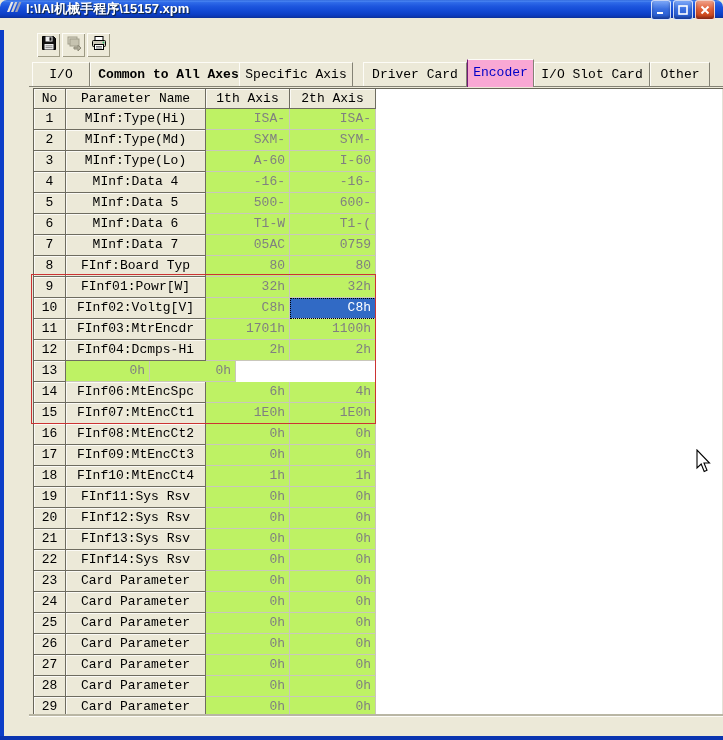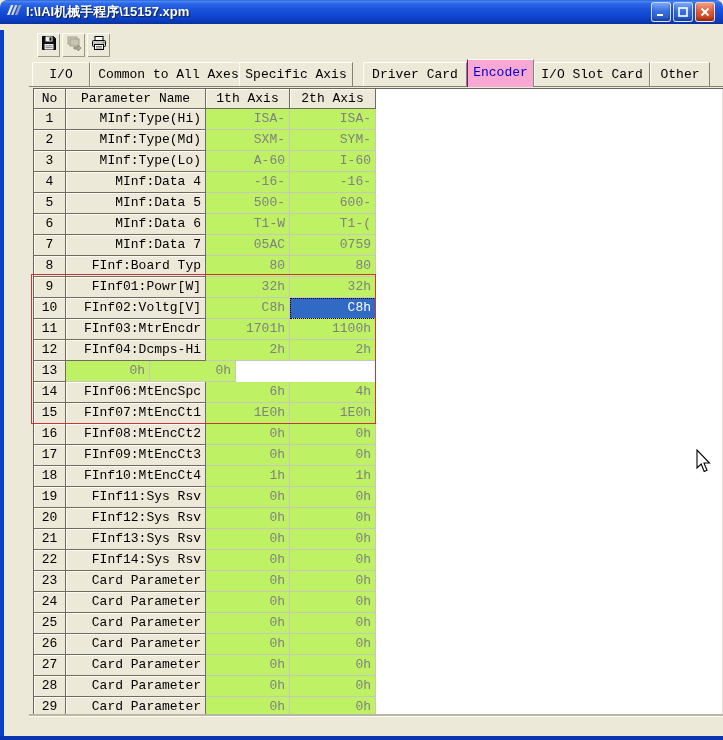--- a/index.html
+++ b/index.html
@@ -4,24 +4,24 @@
 <style>
   html,body{margin:0;padding:0;background:#555;}
   *{box-sizing:border-box;}
   .win{
     position:relative;width:723px;height:740px;overflow:hidden;
     font-family:"Liberation Mono","DejaVu Sans Mono",monospace;
     font-size:13px;color:#000;background:#ece9d8;
   }
   
   .titlebar{
-    position:absolute;left:0;top:0;width:723px;height:24px;
+    position:absolute;left:0;top:0;width:723px;height:18px;
     border-radius:7px 7px 0 0;
     background:linear-gradient(180deg,#2b63d8 0%,#4a86f2 6%,#2e6ae8 14%,#1d56de 35%,#1249d4 60%,#0c3ec4 82%,#0b36ac 94%,#0c2e96 100%);
-    display:flex;align-items:center;
+    display:flex;
   }
   .frame-l{position:absolute;left:0;top:30px;width:4px;height:706px;background:#0c3ec8;}
   .frame-r{position:absolute;left:719px;top:30px;width:4px;height:706px;background:#0c3ec8;}
   .frame-b{position:absolute;left:0;top:736px;width:723px;height:4px;background:#0a34b0;}
   .content{position:absolute;left:4px;top:30px;width:715px;height:706px;background:#ece9d8;margin-left:25px;}
   .app-icon{margin:0 4px 0 5px;flex:none;}
   .title-text{
     color:#fff;font-family:"Liberation Sans","DejaVu Sans",sans-serif;
     font-weight:bold;font-size:13px;text-shadow:1px 1px 1px #123;
     white-space:nowrap;flex:1 1 auto;
@@ -74,21 +74,21 @@
   }
   .dt{
     background:#bef264;color:var(--value_gray,#808080);text-align:right;
     border-right:1px solid #c9c7bb;border-bottom:1px solid #c9c7bb;
   }
   .dt.sel{
     background:var(--selection_blue,#316ac5);color:#fff;
     outline:1px dotted #000;outline-offset:-1px;
   }
   .c0{width:32px;text-align:center;}
-  .c1{width:140px;text-align:right;}
+  .c1{width:140px;text-align:center;}
   .c2{width:84px;}
   .c3{width:86px;}
   .grow.hdr .gcell{text-align:center;border-right:1px solid #6e6c60;border-bottom:1px solid #6e6c60;}
   .redbox{
     position:absolute;left:2px;top:244px;width:345px;height:150px;
     border:1px solid var(--red_outline,#cc3333);z-index:5;pointer-events:none;
   }
   
   .vscroll{position:absolute;right:1px;top:59px;width:15px;height:626px;background:#f3f2ec;border-left:1px solid #e4e2d8;}
   .sbtn{
@@ -185,21 +185,21 @@
             <rect x="3.5" y="9.5" width="9" height="5" fill="#fff" stroke="#000"></rect>
             <line x1="5" y1="11.5" x2="11" y2="11.5" stroke="#777"></line>
             <line x1="5" y1="13" x2="11" y2="13" stroke="#777"></line>
           </svg>
         </span>
       </span>
     </div>
 
     <div class="tabstrip" id="tabstrip">
         <div class="tab" style="left: 3px; width: 58px;">I/O</div>
-        <div class="tab" style="left: 61px; width: 157px;">Common to All Axes</div>
+        <div class="tab" style="left: 61px; width: 157px; font-weight: bold;">Common to All Axes</div>
         <div class="tab" style="left: 210px; width: 114px;">Specific Axis</div>
         <div class="tab" style="left: 334px; width: 104px;">Driver Card</div>
         <div class="tab active" style="left: 438px; width: 67px;">Encoder</div>
         <div class="tab" style="left: 505px; width: 116px;">I/O Slot Card</div>
         <div class="tab" style="left: 621px; width: 60px;">Other</div>
       </div>
 
     <div class="grid">
       <div id="gridtable">
           <div class="grow hdr">

